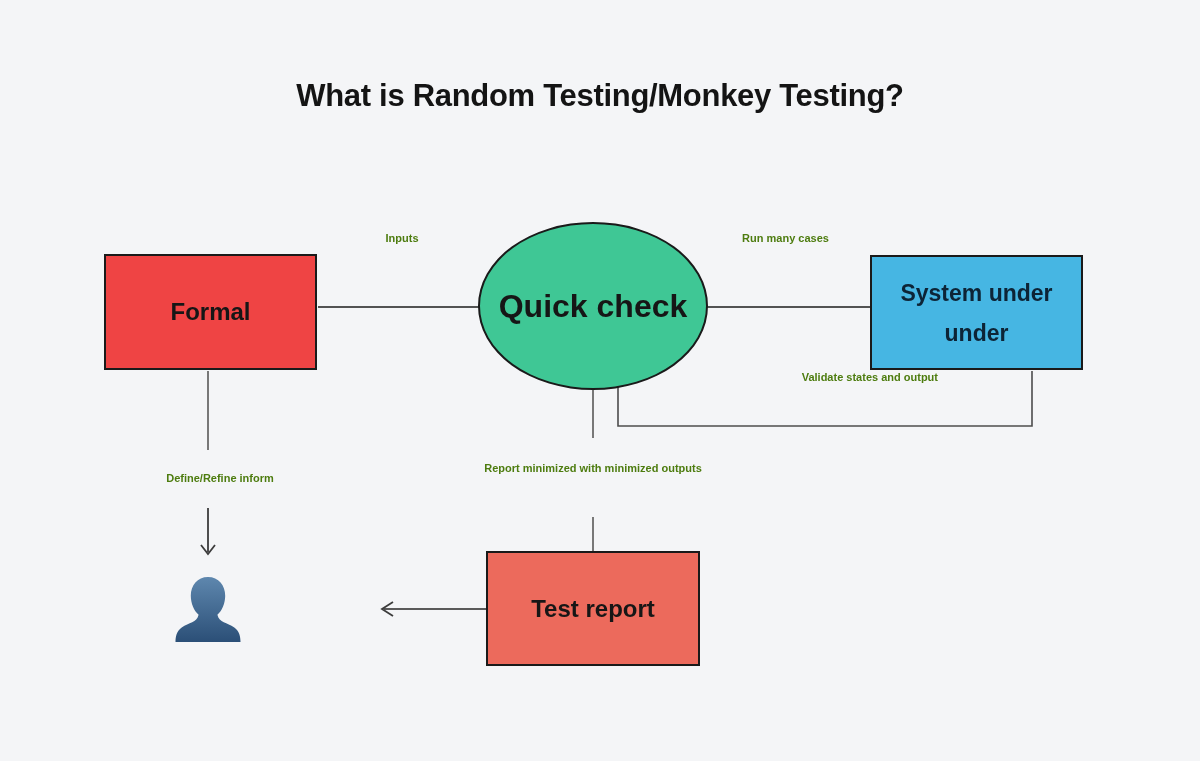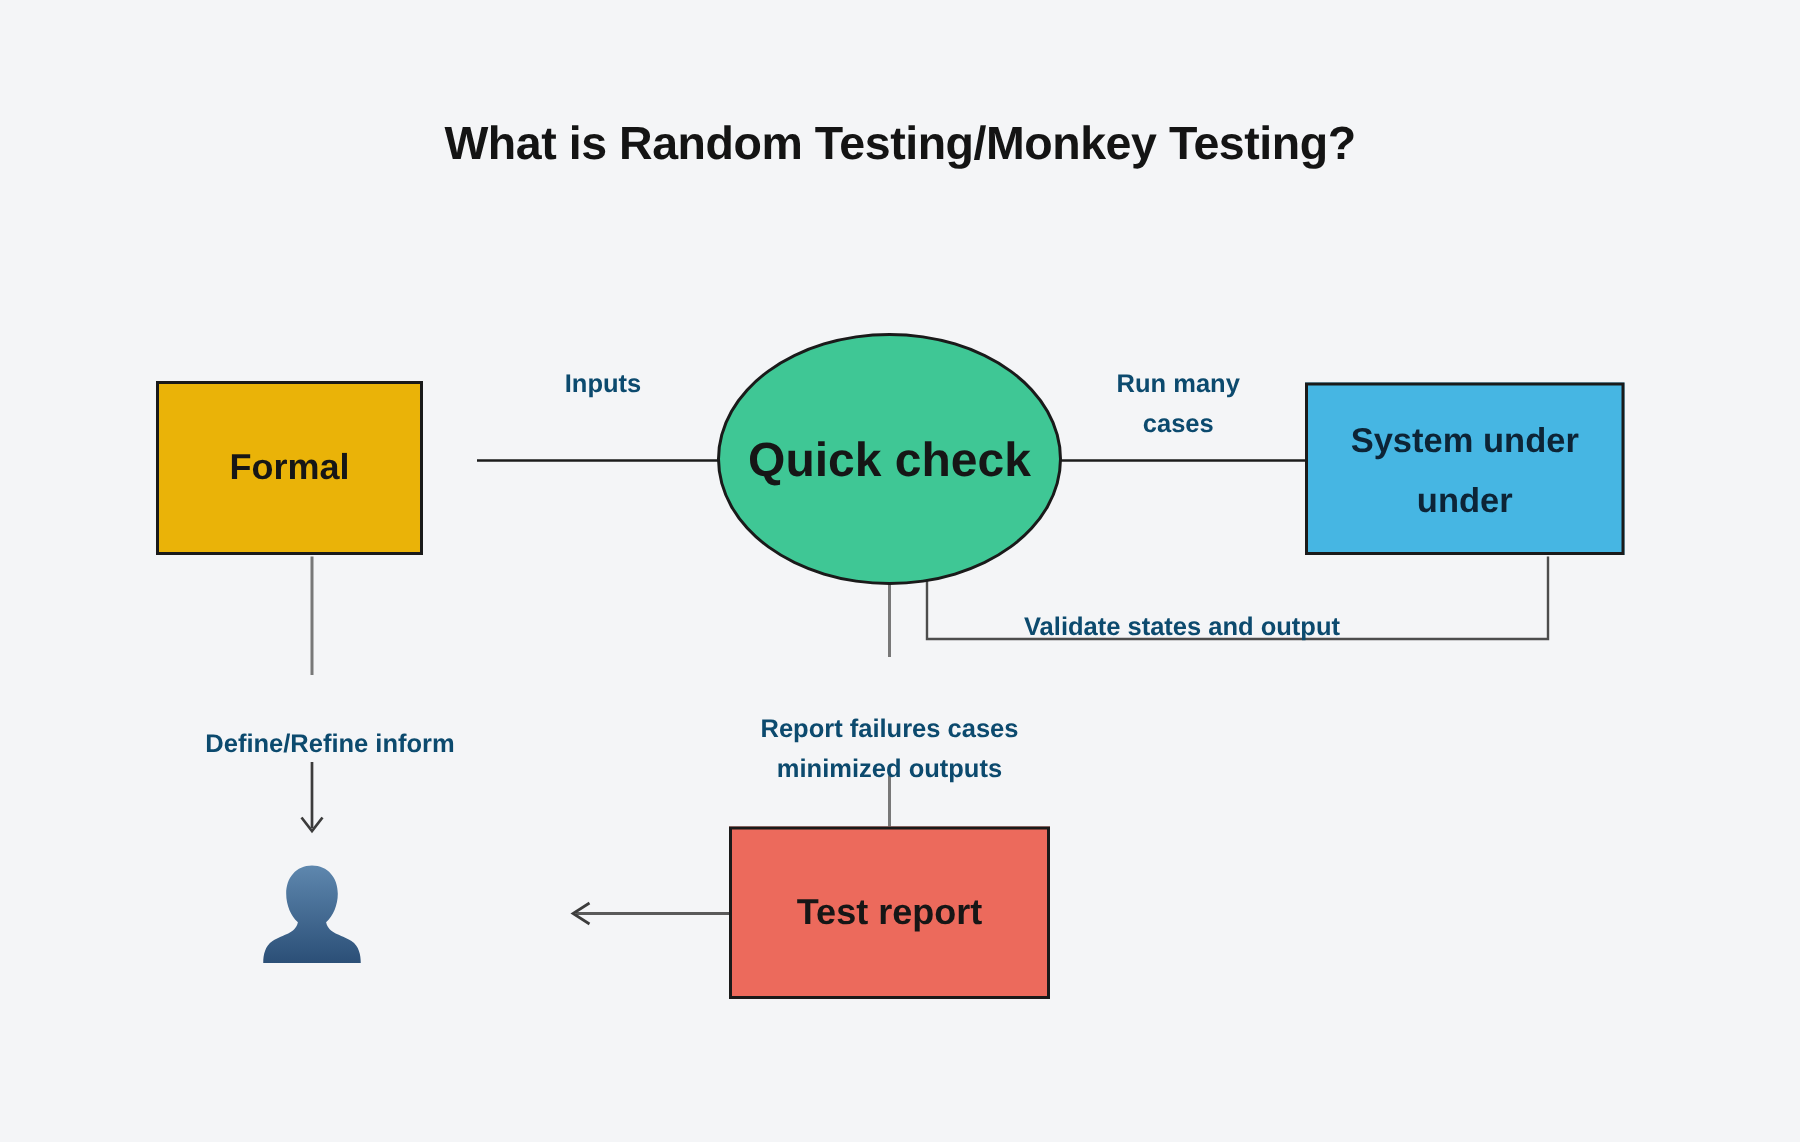--- a/index.html
+++ b/index.html
@@ -29,22 +29,22 @@
     position: absolute;
     display: flex;
     align-items: center;
     justify-content: center;
     text-align: center;
     border: 2px solid #1a1a1a;
     font-weight: bold;
     color: #161616;
   }
   .node-formal {
-    left: 104px; top: 254px; width: 178px; height: 116px;
-    background: #eab308;
+    left: 104px; top: 254px; width: 213px; height: 116px;
+    background: #ef4444;
     font-size: 24px;
   }
   .node-quick-check {
     left: 478px; top: 222px; width: 230px; height: 168px;
     background: #3fc795;
     border-radius: 50%;
     font-size: 32px;
   }
   .node-sut {
     left: 870px; top: 255px; width: 213px; height: 115px;
@@ -55,30 +55,29 @@
     padding: 0 28px;
   }
   .node-test-report {
     left: 486px; top: 551px; width: 214px; height: 115px;
     background: #ec6a5c;
     font-size: 24px;
     text-align: right;
   }
   .edge-label {
     position: absolute;
-    font-size: 17px;
+    font-size: 11px;
     font-weight: bold;
-    color: #0c4a6e;
+    color: #4d7c0f;
     text-align: center;
     line-height: 27px;
-    margin-top: 17px;
   }
   .lbl-inputs { left: 342px; top: 225px; width: 120px; }
   .lbl-run-many { left: 723px; top: 225px; width: 125px; }
-  .lbl-validate { left: 638px; top: 387px; width: 300px; }
+  .lbl-validate { left: 638px; top: 364px; width: 300px; text-align: right; }
   .lbl-define { left: 100px; top: 465px; width: 240px; }
   .lbl-report { left: 478px; top: 455px; width: 230px; }
   .connector-layer {
     position: absolute;
     left: 0; top: 0;
     width: 1200px; height: 761px;
     pointer-events: none;
   }
   .user-icon {
     position: absolute;
@@ -126,21 +125,21 @@
   </div>
 
   <div class="node node-test-report">
     <span>Test report</span>
   </div>
 
   <div class="edge-label lbl-inputs">Inputs</div>
   <div class="edge-label lbl-run-many">Run many cases</div>
   <div class="edge-label lbl-validate">Validate states and output</div>
   <div class="edge-label lbl-define">Define/Refine inform</div>
-  <div class="edge-label lbl-report">Report failures cases minimized outputs</div>
+  <div class="edge-label lbl-report">Report minimized with minimized outputs</div>
 
   <svg class="user-icon" viewBox="0 0 72 78" xmlns="http://www.w3.org/2000/svg">
     <defs>
       <linearGradient id="ug" x1="0" y1="0" x2="0" y2="1">
         <stop offset="0" stop-color="#5e87ae"></stop>
         <stop offset="1" stop-color="#2b4f77"></stop>
       </linearGradient>
     </defs>
     <path fill="url(#ug)" d="M36 3c10.6 0 17.2 8.2 17.2 18.8 0 7.4-3.1 15-7.8 19 1.9 8.1 9.6 7.6 16.9 12.6 5.1 3.5 6.2 9.2 6.2 14.6H3.5c0-5.4 1.1-11.1 6.2-14.6 7.3-5 15-4.5 16.9-12.6-4.7-4-7.8-11.6-7.8-19C18.8 11.2 25.4 3 36 3z"></path>
   </svg>

